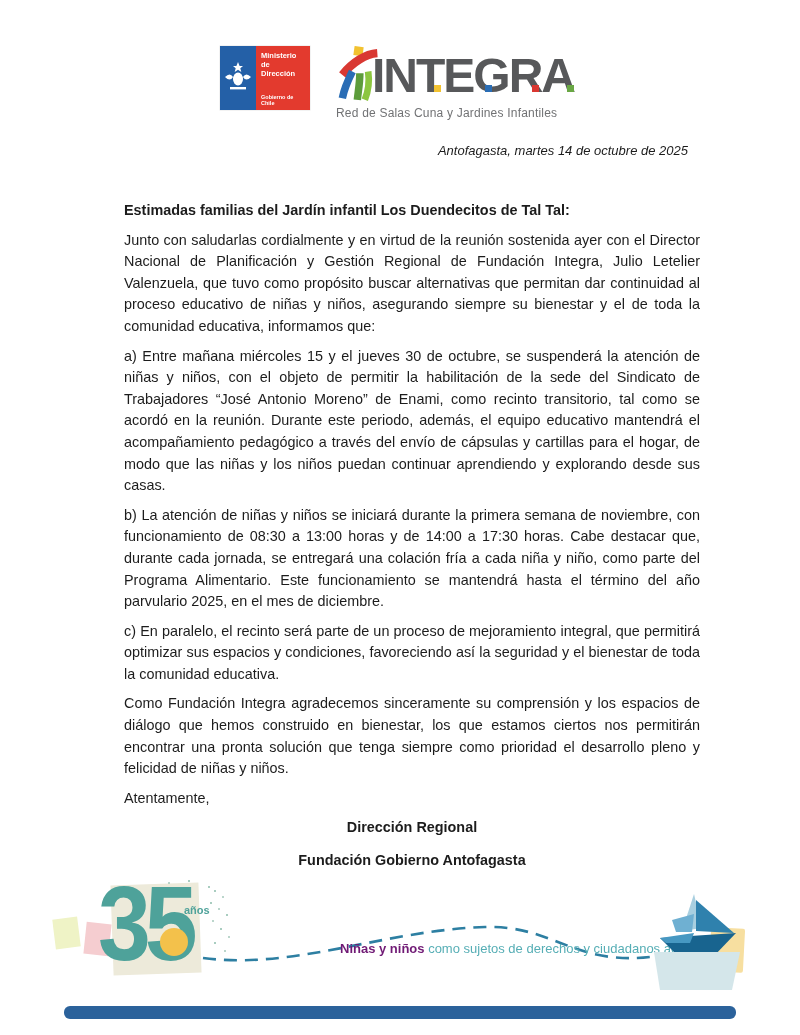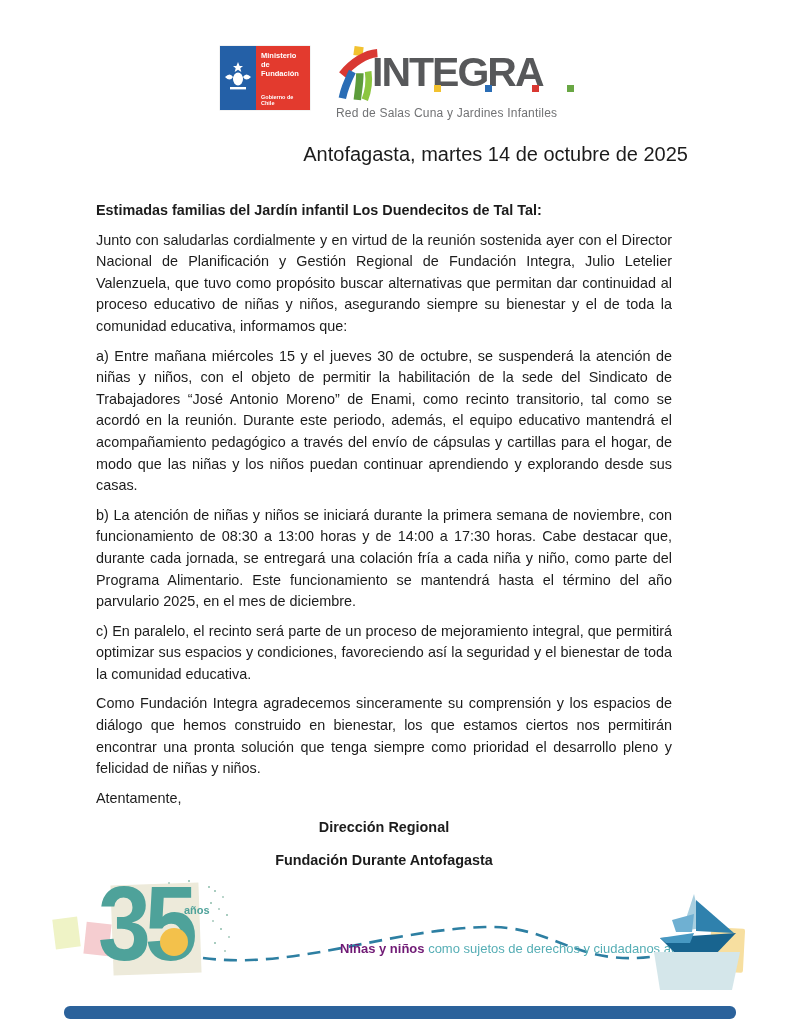--- a/index.html
+++ b/index.html
@@ -10,30 +10,30 @@
   }
   
   .header{position:absolute;top:46px;left:0;width:800px;display:flex;justify-content:center;gap:24px;}
   .gov-logo{width:90px;height:64px;display:flex;box-shadow:0 0 0 0.5px #e5e5e5;}
   .gov-blue{width:36px;background:#2460a7;display:flex;align-items:center;justify-content:center;}
   .gov-red{width:54px;background:#e33a2e;color:#fff;display:flex;flex-direction:column;justify-content:space-between;padding:5px 4px 4px 5px;box-sizing:border-box;}
   .gov-ministry{font-size:7.5px;font-weight:bold;line-height:1.2;}
   .gov-caption{font-size:5.5px;font-weight:bold;}
   .integra-logo{position:relative;width:246px;height:64px;}
   .integra-figure{position:absolute;left:0;top:0;}
-  .integra-wordmark{position:absolute;left:38px;top:6px;font-size:41px;line-height:1;font-weight:800;letter-spacing:-2px;color:#57585a;}
+  .integra-wordmark{position:absolute;left:38px;top:6px;font-size:48px;line-height:1;font-weight:800;letter-spacing:-2px;color:#57585a;}
   .sq{position:absolute;width:7px;height:7px;top:39px;}
   .sq-yellow{left:100px;background:#f2c230;}
   .sq-blue{left:151px;background:#2a6db5;}
   .sq-red{left:198px;background:#d93832;}
   .sq-green{left:233px;background:#69a744;}
   .integra-tagline{position:absolute;left:2px;top:60px;font-size:12px;color:#717274;letter-spacing:0.2px;white-space:nowrap;}
   
-  .date-line{position:absolute;top:143px;right:112px;font-size:20px;}
-  .letter-body{position:absolute;top:200px;left:96px;width:576px;}
+  .date-line{position:absolute;top:143px;right:112px;font-size:13px;font-style:italic;}
+  .letter-body{position:absolute;top:200px;left:124px;width:576px;}
   .letter-body p{margin:0 0 8px 0;font-size:14.4px;line-height:21.6px;text-align:justify;}
   .salutation{font-weight:bold;font-size:14.6px;}
   .para b{font-weight:normal;}
   .signoff{text-align:right;}
   .sig{text-align:center !important;font-weight:bold;margin-top:6px !important;}
   .sig2{margin-top:11px !important;}
   
   .anniv{position:absolute;left:48px;top:876px;width:205px;height:110px;}
   .confetti1{position:absolute;left:6px;top:42px;width:25px;height:30px;background:#eff3c6;transform:rotate(-7deg);}
   .confetti2{position:absolute;left:37px;top:47px;width:25px;height:32px;background:#f5cdd0;transform:rotate(6deg);}
@@ -61,21 +61,21 @@
         <polygon points="14,1 15.6,5 19,5 16.3,7.3 17.3,11 14,8.8 10.7,11 11.7,7.3 9,5 12.4,5" fill="#ffffff"></polygon>
         <ellipse cx="14" cy="18" rx="5" ry="6.5" fill="#ffffff"></ellipse>
         <path d="M1,16 Q6,11 9,16 Q6,21 1,16 Z" fill="#ffffff"></path>
         <path d="M27,16 Q22,11 19,16 Q22,21 27,16 Z" fill="#ffffff"></path>
         <rect x="6" y="26" width="16" height="2.4" fill="#ffffff"></rect>
       </svg>
     </div>
     <div class="gov-red">
       <div class="gov-ministry">
         <span>Ministerio de</span><br>
-        <span>Fundación</span>
+        <span>Dirección</span>
       </div>
       <div class="gov-caption">Gobierno de Chile</div>
     </div>
   </div>
 
   <div class="integra-logo">
     <svg class="integra-figure" width="50" height="56" viewBox="0 0 60 66">
       <rect x="24" y="0" width="11" height="11" fill="#f2c230" transform="rotate(8 29 5)"></rect>
       <path d="M52,8 C38,9 22,19 10,34" stroke="#d93832" stroke-width="10" fill="none"></path>
       <path d="M22,30 C16,42 12,52 10,62" stroke="#2a6db5" stroke-width="9" fill="none"></path>
@@ -95,21 +95,21 @@
 
 <div class="letter-body">
   <p class="salutation">Estimadas familias del Jardín infantil Los Duendecitos de Tal Tal:</p>
   <p class="para"><span>Junto con saludarlas cordialmente y en virtud de la reunión sostenida ayer con el Director Nacional de Planificación y Gestión Regional de Fundación Integra, Julio Letelier Valenzuela, que tuvo como propósito buscar alternativas que permitan dar continuidad al proceso educativo de niñas y niños, asegurando siempre su bienestar y el de toda la comunidad educativa, informamos que:</span></p>
   <p class="para"><span>a) </span><b>Entre mañana miércoles 15 y el jueves 30 de octubre</b><span>, se suspenderá la atención de niñas y niños</span><b>, con el objeto de permitir la habilitación de la sede del Sindicato de Trabajadores “José Antonio Moreno” de Enami</b><span>, como recinto transitorio, tal como se acordó en la reunión. Durante este periodo, además, el equipo educativo mantendrá el acompañamiento pedagógico a través del envío de cápsulas y cartillas para el hogar, de modo que las niñas y los niños puedan continuar aprendiendo y explorando desde sus casas.</span></p>
   <p class="para"><span>b) </span><b>La atención de niñas y niños se iniciará durante la primera semana de noviembre, con funcionamiento de 08:30 a 13:00 horas y de 14:00 a 17:30 horas.</b><span> Cabe destacar que, durante cada jornada, </span><b>se entregará una colación fría</b><span> a cada niña y niño, como parte del Programa Alimentario. Este funcionamiento se mantendrá hasta el término del año parvulario 2025, en el mes de diciembre.</span></p>
   <p class="para"><span>c) En paralelo, el recinto será parte de un proceso de mejoramiento integral, que permitirá optimizar sus espacios y condiciones, favoreciendo así la seguridad y el bienestar de toda la comunidad educativa.</span></p>
   <p class="para"><span>Como Fundación Integra agradecemos sinceramente su comprensión y los espacios de diálogo que hemos construido en bienestar, los que estamos ciertos nos permitirán encontrar una pronta solución que tenga siempre como prioridad el desarrollo pleno y felicidad de niñas y niños.</span></p>
   <p class="signoff">Atentamente,</p>
   <p class="sig">Dirección Regional</p>
-  <p class="sig sig2">Fundación Durante Antofagasta</p>
+  <p class="sig sig2">Fundación Gobierno Antofagasta</p>
 </div>
 
 <div class="anniv">
   <div class="confetti1"></div>
   <div class="confetti2"></div>
   <div class="beige-sq"></div>
   <div class="speckles"></div>
   <div class="anniv-num">35</div>
   <div class="anniv-dot"></div>
   <div class="anniv-label">años</div>

